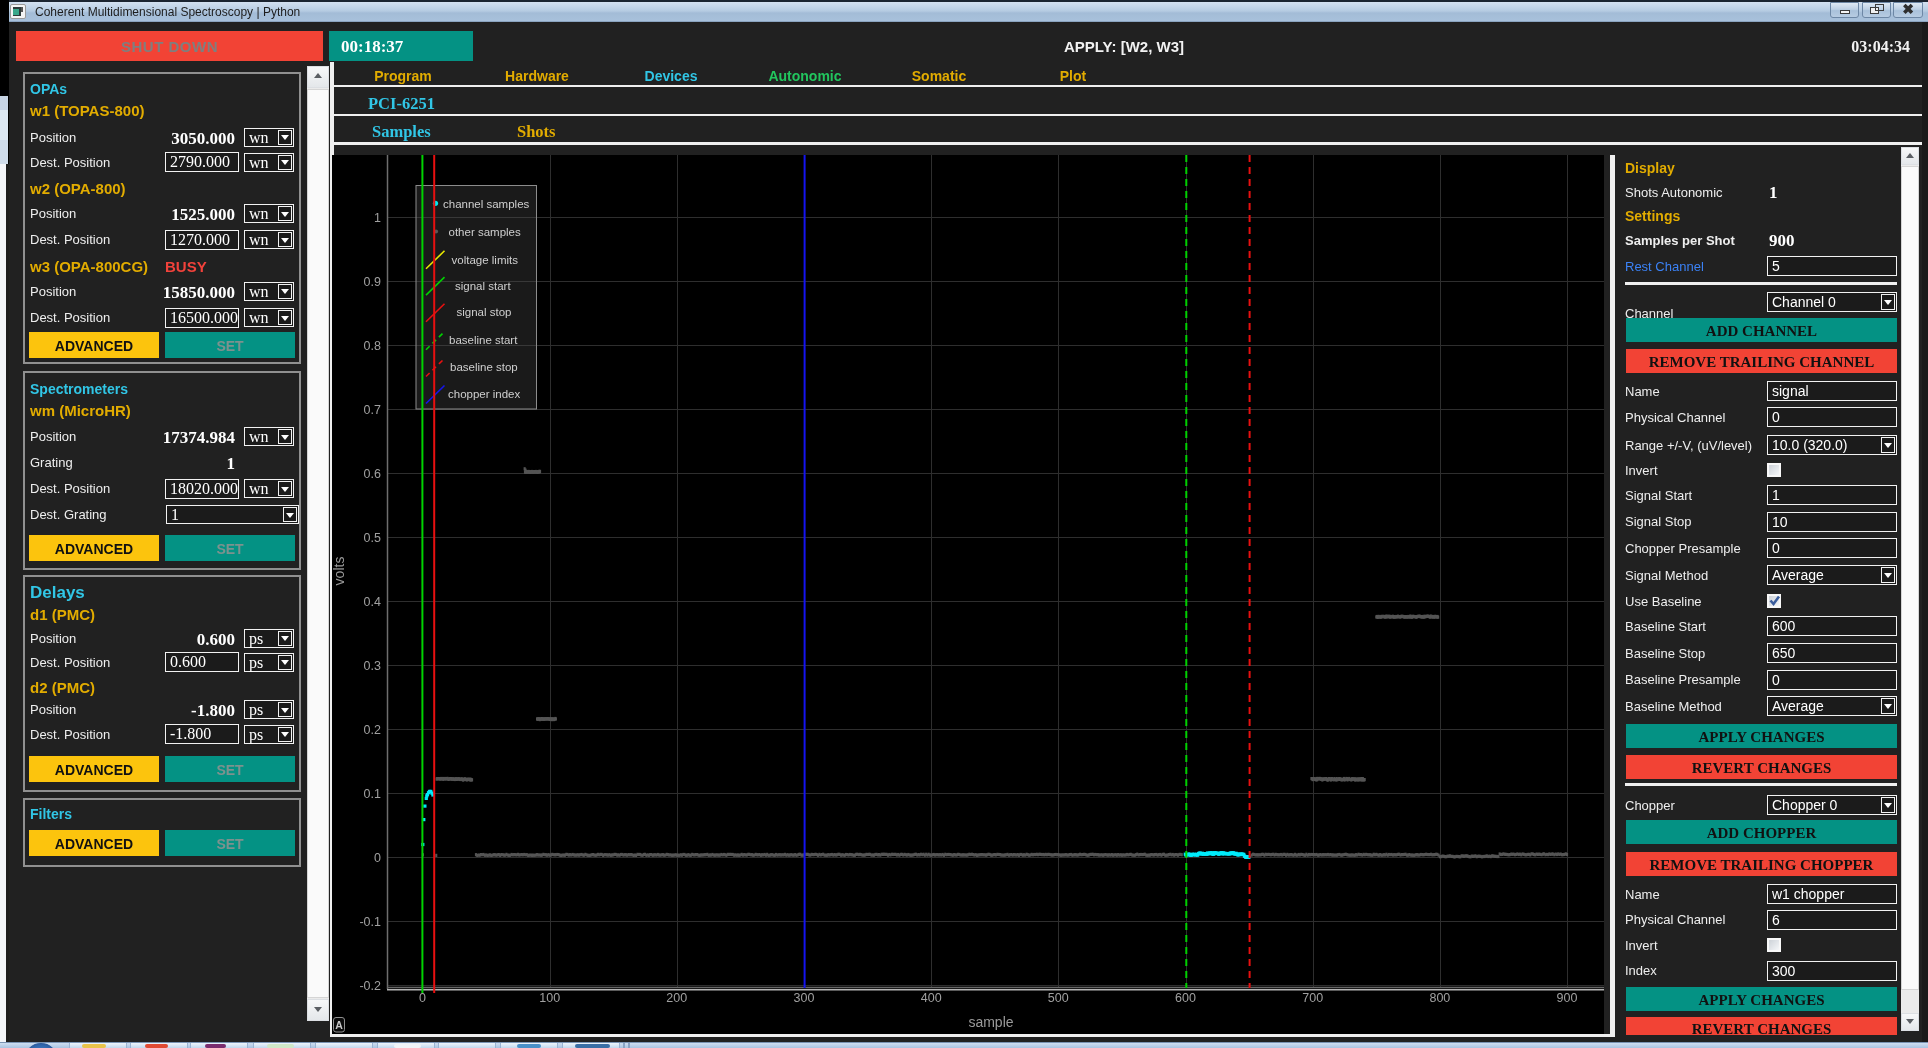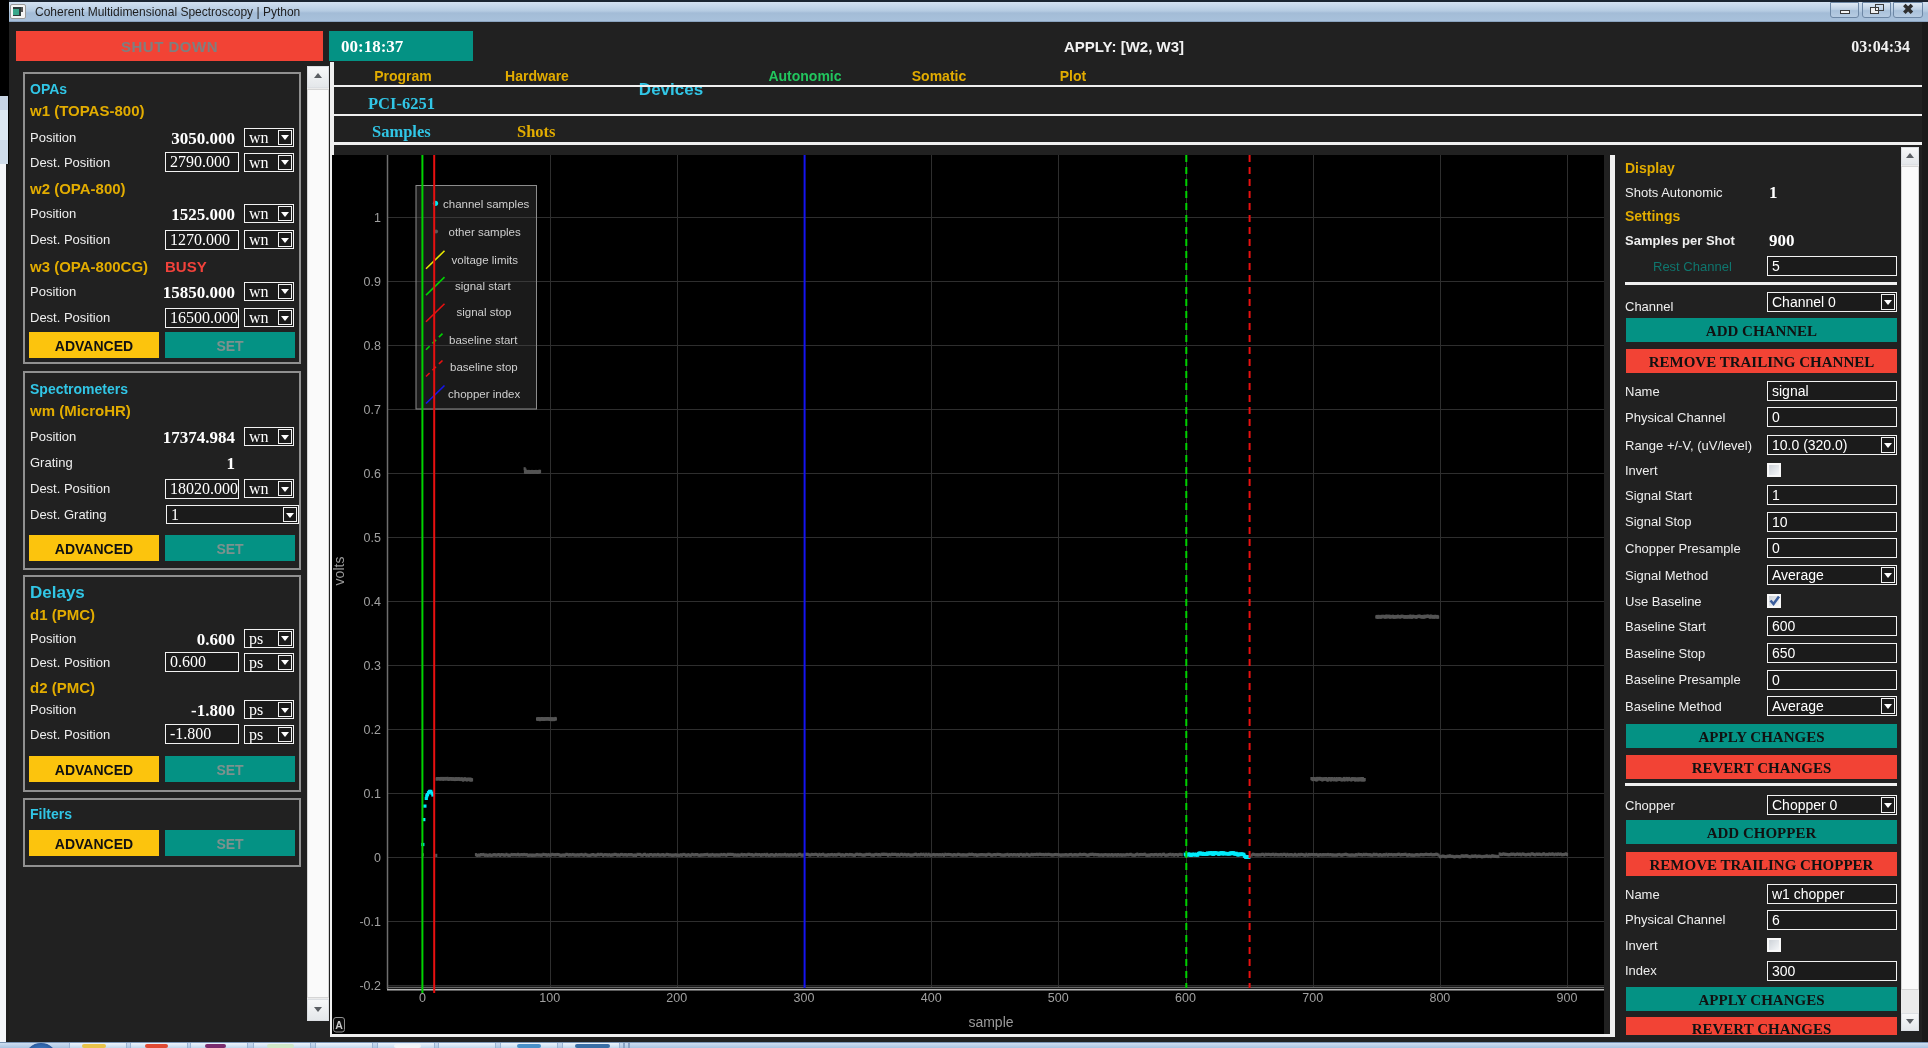--- a/index.html
+++ b/index.html
@@ -35,21 +35,21 @@
 <div class="abs" style="left:1893px;top:2px;width:30px;height:16px;background:linear-gradient(#dfe9f4,#bdd0e4 45%,#a9c1da 55%,#b7cce2);border:1px solid #6d87a5;border-radius:0 0 3px 3px;"></div>
 <div class="abs" style="left:1893px;top:1px;width:30px;height:16px;color:#2e2e2e;font-weight:bold;font-size:14px;text-align:center;line-height:16px;">✖</div>
 <div class="abs" style="left:16px;top:31px;width:307px;height:30px;background:#f24335;"></div>
 <div class="abs" style="left:16px;top:39px;color:#7f7f7f;font-size:15px;font-weight:bold;white-space:nowrap;line-height:1;letter-spacing:0.5px;width:307px;text-align:center;">SHUT DOWN</div>
 <div class="abs" style="left:329px;top:31px;width:144px;height:30px;background:#049284;"></div>
 <div class="abs" style="left:341px;top:38px;color:#fff;font-size:17px;font-weight:bold;font-family:&quot;Liberation Serif&quot;, serif;white-space:nowrap;line-height:1;">00:18:37</div>
 <div class="abs" style="left:1014px;top:39px;color:#f2f2f2;font-size:15px;font-weight:bold;white-space:nowrap;line-height:1;width:220px;text-align:center;">APPLY: [W2, W3]</div>
 <div class="abs" style="left:1710px;top:38.5px;color:#f2f2f2;font-size:16px;font-weight:bold;font-family:&quot;Liberation Serif&quot;, serif;white-space:nowrap;line-height:1;width:200px;text-align:right;">03:04:34</div>
 <div class="abs" style="left:343px;top:69px;color:#e2ac00;font-size:14px;font-weight:bold;white-space:nowrap;line-height:1;width:120px;text-align:center;">Program</div>
 <div class="abs" style="left:477px;top:69px;color:#e2ac00;font-size:14px;font-weight:bold;white-space:nowrap;line-height:1;width:120px;text-align:center;">Hardware</div>
-<div class="abs" style="left:611px;top:69px;color:#31c6e6;font-size:17px;font-weight:bold;white-space:nowrap;line-height:1;width:120px;text-align:center;margin-top:12px;">Devices</div>
+<div class="abs" style="left:611px;top:69px;color:#31c6e6;font-size:14px;font-weight:bold;white-space:nowrap;line-height:1;width:120px;text-align:center;">Devices</div>
 <div class="abs" style="left:745px;top:69px;color:#22c55e;font-size:14px;font-weight:bold;white-space:nowrap;line-height:1;width:120px;text-align:center;">Autonomic</div>
 <div class="abs" style="left:879px;top:69px;color:#e2ac00;font-size:14px;font-weight:bold;white-space:nowrap;line-height:1;width:120px;text-align:center;">Somatic</div>
 <div class="abs" style="left:1013px;top:69px;color:#e2ac00;font-size:14px;font-weight:bold;white-space:nowrap;line-height:1;width:120px;text-align:center;">Plot</div>
 <div class="abs" style="left:334px;top:84.5px;width:1588px;height:2.5px;background:#f0f0f0;"></div>
 <div class="abs" style="left:368px;top:96px;color:#31c6e6;font-size:16.5px;font-weight:bold;font-family:&quot;Liberation Serif&quot;, serif;white-space:nowrap;line-height:1;">PCI-6251</div>
 <div class="abs" style="left:334px;top:113.5px;width:1588px;height:2.5px;background:#f0f0f0;"></div>
 <div class="abs" style="left:372px;top:124px;color:#31c6e6;font-size:16.5px;font-weight:bold;font-family:&quot;Liberation Serif&quot;, serif;white-space:nowrap;line-height:1;">Samples</div>
 <div class="abs" style="left:517px;top:124px;color:#e2ac00;font-size:16.5px;font-weight:bold;font-family:&quot;Liberation Serif&quot;, serif;white-space:nowrap;line-height:1;">Shots</div>
 <div class="abs" style="left:334px;top:142px;width:1588px;height:2.5px;background:#f0f0f0;"></div>
 <div class="abs" style="left:23px;top:71.5px;width:278px;height:292.5px;border:2px solid #909090;"></div>
@@ -1461,24 +1461,24 @@
     <path d="M917.6 0V833" stroke="#e81010" stroke-width="2" stroke-dasharray="7 5"></path>
     <rect x="1.5" y="862.5" width="11" height="14.5" rx="2.5" fill="#0a0a0a" stroke="#909090" stroke-width="1"></rect>
     <text x="7" y="874" fill="#c8c8c8" font-size="10.5" font-weight="bold" text-anchor="middle">A</text>
   </svg>
 <div class="abs" style="left:1625px;top:161px;color:#e2ac00;font-size:14px;font-weight:bold;white-space:nowrap;line-height:1;">Display</div>
 <div class="abs" style="left:1625px;top:186px;color:#eee;font-size:13px;font-weight:normal;white-space:nowrap;line-height:1;">Shots Autonomic</div>
 <div class="abs" style="left:1769px;top:184px;color:#fff;font-size:17px;font-weight:bold;font-family:&quot;Liberation Serif&quot;, serif;white-space:nowrap;line-height:1;">1</div>
 <div class="abs" style="left:1625px;top:209px;color:#e2ac00;font-size:14px;font-weight:bold;white-space:nowrap;line-height:1;">Settings</div>
 <div class="abs" style="left:1625px;top:234px;color:#eee;font-size:13px;font-weight:bold;white-space:nowrap;line-height:1;">Samples per Shot</div>
 <div class="abs" style="left:1769px;top:232px;color:#fff;font-size:17px;font-weight:bold;font-family:&quot;Liberation Serif&quot;, serif;white-space:nowrap;line-height:1;">900</div>
-<div class="abs" style="left:1625px;top:260px;color:#0f766e;font-size:13px;font-weight:normal;white-space:nowrap;line-height:1;margin-left:28px;">Rest Channel</div>
+<div class="abs" style="left:1625px;top:260px;color:#3b82f6;font-size:13px;font-weight:normal;white-space:nowrap;line-height:1;">Rest Channel</div>
 <div class="abs" style="left:1767px;top:256px;width:130px;height:20px;position:absolute;background:#1b1b1b;border:1px solid #f2f2f2;color:#fff;font-family:&quot;Liberation Sans&quot;, sans-serif;font-size:14px;line-height:18px;padding-left:4px;">5</div>
 <div class="abs" style="left:1625px;top:282px;width:272px;height:2.5px;background:#f0f0f0;"></div>
-<div class="abs" style="left:1625px;top:300px;color:#eee;font-size:13px;font-weight:normal;white-space:nowrap;line-height:1;">Channel</div>
+<div class="abs" style="left:1625px;top:307px;color:#eee;font-size:13px;font-weight:normal;white-space:nowrap;line-height:1;">Channel</div>
 <div class="abs" style="left:1767px;top:291.5px;width:130px;height:20px;position:absolute;background:#1b1b1b;border:1px solid #f2f2f2;color:#fff;font-family:&quot;Liberation Sans&quot;, sans-serif;font-size:14px;line-height:18px;padding-left:4px;">Channel 0<span class="cbtn"></span></div>
 <div class="abs" style="left:1626px;top:318px;width:271px;height:24px;background:#049284;"></div>
 <div class="abs" style="left:1626px;top:324px;color:#111;font-size:15px;font-weight:bold;font-family:&quot;Liberation Serif&quot;, serif;white-space:nowrap;line-height:1;width:271px;text-align:center;">ADD CHANNEL</div>
 <div class="abs" style="left:1626px;top:349px;width:271px;height:24px;background:#f24335;"></div>
 <div class="abs" style="left:1626px;top:355px;color:#111;font-size:15px;font-weight:bold;font-family:&quot;Liberation Serif&quot;, serif;white-space:nowrap;line-height:1;width:271px;text-align:center;">REMOVE TRAILING CHANNEL</div>
 <div class="abs" style="left:1625px;top:384.5px;color:#eee;font-size:13px;font-weight:normal;white-space:nowrap;line-height:1;">Name</div>
 <div class="abs" style="left:1767px;top:381px;width:130px;height:20px;position:absolute;background:#1b1b1b;border:1px solid #f2f2f2;color:#fff;font-family:&quot;Liberation Sans&quot;, sans-serif;font-size:14px;line-height:18px;padding-left:4px;">signal</div>
 <div class="abs" style="left:1625px;top:410.5px;color:#eee;font-size:13px;font-weight:normal;white-space:nowrap;line-height:1;">Physical Channel</div>
 <div class="abs" style="left:1767px;top:407px;width:130px;height:20px;position:absolute;background:#1b1b1b;border:1px solid #f2f2f2;color:#fff;font-family:&quot;Liberation Sans&quot;, sans-serif;font-size:14px;line-height:18px;padding-left:4px;">0</div>
 <div class="abs" style="left:1625px;top:438.5px;color:#eee;font-size:13px;font-weight:normal;white-space:nowrap;line-height:1;">Range +/-V, (uV/level)</div>

